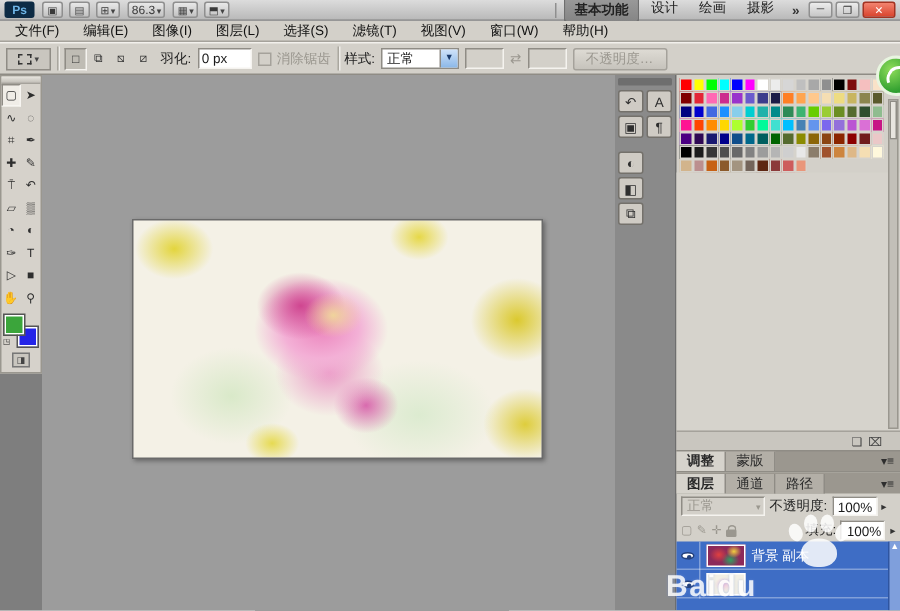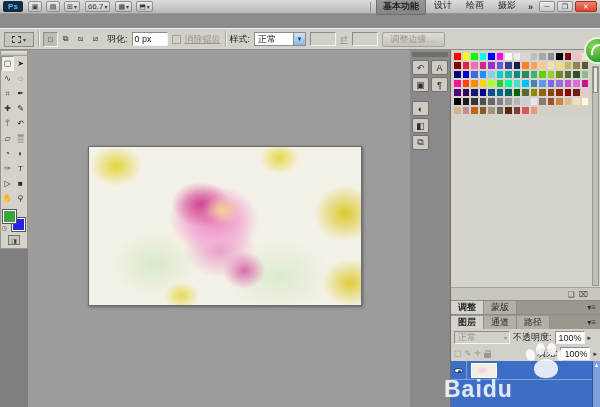--- a/index.html
+++ b/index.html
@@ -37,21 +37,21 @@
     border-top:1px solid #f2f0ec; border-bottom:1px solid #8f8c85; display:flex; align-items:center; gap:4px; padding:0 4px; }
   .opt-sep { width:1px; height:16px; background:#aaa79f; box-shadow:1px 0 0 #efede9; }
   .preset-box { width:30px; height:15px; border:1px solid #8f8c85; background:#c9c6bf; display:flex;
     align-items:center; justify-content:center; gap:2px; }
   .mini-marquee { width:9px; height:7px; border:1px dashed #333; }
   .mode-group { display:flex; }
   .mode-btn { width:15px; height:15px; display:flex; align-items:center; justify-content:center;
     font-size:8px; color:#333; border:1px solid transparent; }
   .mode-btn.pressed { background:#bfbcb4; border-color:#8f8c85 #f5f3ef #f5f3ef #8f8c85; }
   .opt-label { color:#222; }
-  .opt-label.disabled, .disabled-txt { color:#9a978f;text-decoration:underline; }
+  .opt-label.disabled, .disabled-txt { color:#9a978f; }
   .text-field { height:14px; background:#fff; border:1px solid; border-color:#8f8c85 #f5f3ef #f5f3ef #8f8c85;
     padding:0 2px; display:flex; align-items:center; }
   .text-field.disabled { background:#d3d0c9; color:#9a978f; }
   .feather-field { width:36px;text-align:center; }
   .cbx { width:9px; height:9px; border:1px solid #a5a29b; background:#d3d0c9; }
   .dd { width:52px; height:14px; background:#fff; border:1px solid #8f8c85; display:flex; align-items:center; }
   .dd .dd-val { flex:1; padding-left:3px; }
   .dd .dd-arrow { width:12px; height:12px; background:linear-gradient(#cfe3fa,#8cb8e8); border-left:1px solid #8f8c85;
     display:flex; align-items:center; justify-content:center; font-size:6px; color:#1a3a6a; }
   .wh-field { width:26px; }
@@ -156,21 +156,21 @@
   .layer-thumb.pale { background:radial-gradient(8px 6px at 45% 50%, #f4c8dc, rgba(244,200,220,0) 80%), #f2efe4; }
   .layer-name { font-size:9px; }
   .layer-lock { margin-left:auto; margin-right:10px; }
   .padlock.white, .padlock.white:before { background:#fff; border-color:#fff; }
   .padlock.white { background:#fff; }
   .layers-scroll { position:absolute; right:0; top:0; bottom:0; width:8px; background:#7f9fdc; border-left:1px solid #2f55a0; }
   .layers-scroll .up { display:block; text-align:center; font-size:6px; color:#fff; line-height:8px; }
 
   
   .watermark { position:absolute; right:6px; bottom:0px; width:150px; height:60px; z-index:6; pointer-events:none; opacity:.85; }
-  .wm-text { position:absolute; left:0; bottom:4px; color:#fff; font-size:23px; font-weight:bold;
+  .wm-text { position:absolute; left:0; bottom:4px; color:#fff; font-size:20px; font-weight:bold;
     text-shadow:0 0 2px rgba(120,150,220,.6); letter-spacing:1px; }
   .paw { position:absolute; right:28px; top:-4px; width:40px; height:40px; }
   .paw .pad { position:absolute; left:8px; top:16px; width:24px; height:19px; background:#fff; border-radius:50% 50% 45% 45%; }
   .paw .toe { position:absolute; width:9px; height:12px; background:#fff; border-radius:50%; }
   .toe.t1 { left:0; top:6px; transform:rotate(-20deg); }
   .toe.t2 { left:10px; top:0; }
   .toe.t3 { left:21px; top:0; }
   .toe.t4 { left:31px; top:6px; transform:rotate(20deg); }
   .jy-badge { position:absolute; right:-11px; top:37px; width:27px; height:27px; border-radius:50%; z-index:7;
     background:radial-gradient(circle at 35% 32%, #8fdd5a, #2f9e2f 70%); border:2px solid #e8f5e0; }
@@ -183,21 +183,21 @@
 <div class="screen">
 
   <div class="app-bar">
     <div class="ps-logo">Ps</div>
     <div id="abar-left" style="display:flex;gap:4px;">
         <div class="abar-btn">▣</div>
         <div class="abar-btn">▤</div>
         <div class="abar-btn">⊞<div class="abar-caret">▾</div></div>
       </div>
     <div class="abar-btn zoom-box">
-      <span>66.7</span>
+      <span>86.3</span>
       <span class="abar-caret">▾</span>
     </div>
     <div id="abar-right" style="display:flex;gap:4px;">
         <div class="abar-btn">▦<div class="abar-caret">▾</div></div>
         <div class="abar-btn">⬒<div class="abar-caret">▾</div></div>
       </div>
     <div class="ws-wrap">
       <span class="ws-sep"></span>
       <span id="ws-list" style="display:flex;gap:2px;">
           <div class="ws active">基本功能</div>
@@ -205,20 +205,31 @@
           <div class="ws">绘画</div>
           <div class="ws">摄影</div>
         </span>
       <span class="ws-overflow">»</span>
       <span class="win-btn">─</span>
       <span class="win-btn">❐</span>
       <span class="win-btn close">✕</span>
     </div>
   </div>
 
+  <div class="menu-bar" id="menu-bar">
+      <div class="menu-item">文件(F)</div>
+      <div class="menu-item">编辑(E)</div>
+      <div class="menu-item">图像(I)</div>
+      <div class="menu-item">图层(L)</div>
+      <div class="menu-item">选择(S)</div>
+      <div class="menu-item">滤镜(T)</div>
+      <div class="menu-item">视图(V)</div>
+      <div class="menu-item">窗口(W)</div>
+      <div class="menu-item">帮助(H)</div>
+    </div>
 
   <div class="options-bar">
     <div class="preset-box">
       <span class="mini-marquee"></span>
       <span class="abar-caret">▾</span>
     </div>
     <div class="opt-sep"></div>
     <div class="mode-group" id="mode-group">
         <div class="mode-btn pressed">□</div>
         <div class="mode-btn">⧉</div>
@@ -231,21 +242,21 @@
     <span class="opt-label disabled">消除锯齿</span>
     <div class="opt-sep"></div>
     <span class="opt-label">样式:</span>
     <div class="dd">
       <span class="dd-val">正常</span>
       <span class="dd-arrow">▼</span>
     </div>
     <div class="text-field disabled wh-field"></div>
     <span class="disabled-txt">⇄</span>
     <div class="text-field disabled wh-field"></div>
-    <div class="refine-btn">调整边缘…</div>
+    <div class="refine-btn">不透明度…</div>
   </div>
 
   <div class="main">
 
     <div class="tools-panel">
       <div class="tools-inner">
         <div class="tools-grip"></div>
         <div class="tool-grid" id="tool-grid">
             <div class="tool active">▢</div>
             <div class="tool">➤</div>
@@ -456,20 +467,27 @@
           <span class="padlock"></span>
           <span class="opt-label" style="margin-left:auto">填充:</span>
           <div class="spin-field">100%</div>
           <span class="spin-arrow">▸</span>
         </div>
         <div class="layers-list" id="layers-list">
             <div class="layer-row">
               <div class="eye-cell">
                 <div class="eye"></div>
               </div>
+              <div class="layer-thumb flower"></div>
+              <div class="layer-name">背景 副本</div>
+            </div>
+            <div class="layer-row">
+              <div class="eye-cell">
+                <div class="eye"></div>
+              </div>
               <div class="layer-thumb pale"></div>
               <div class="layer-name"></div>
             </div>
             <div class="layers-scroll">
               <span class="up">▲</span>
             </div>
           </div>
       </div>
     </div>
   </div>

